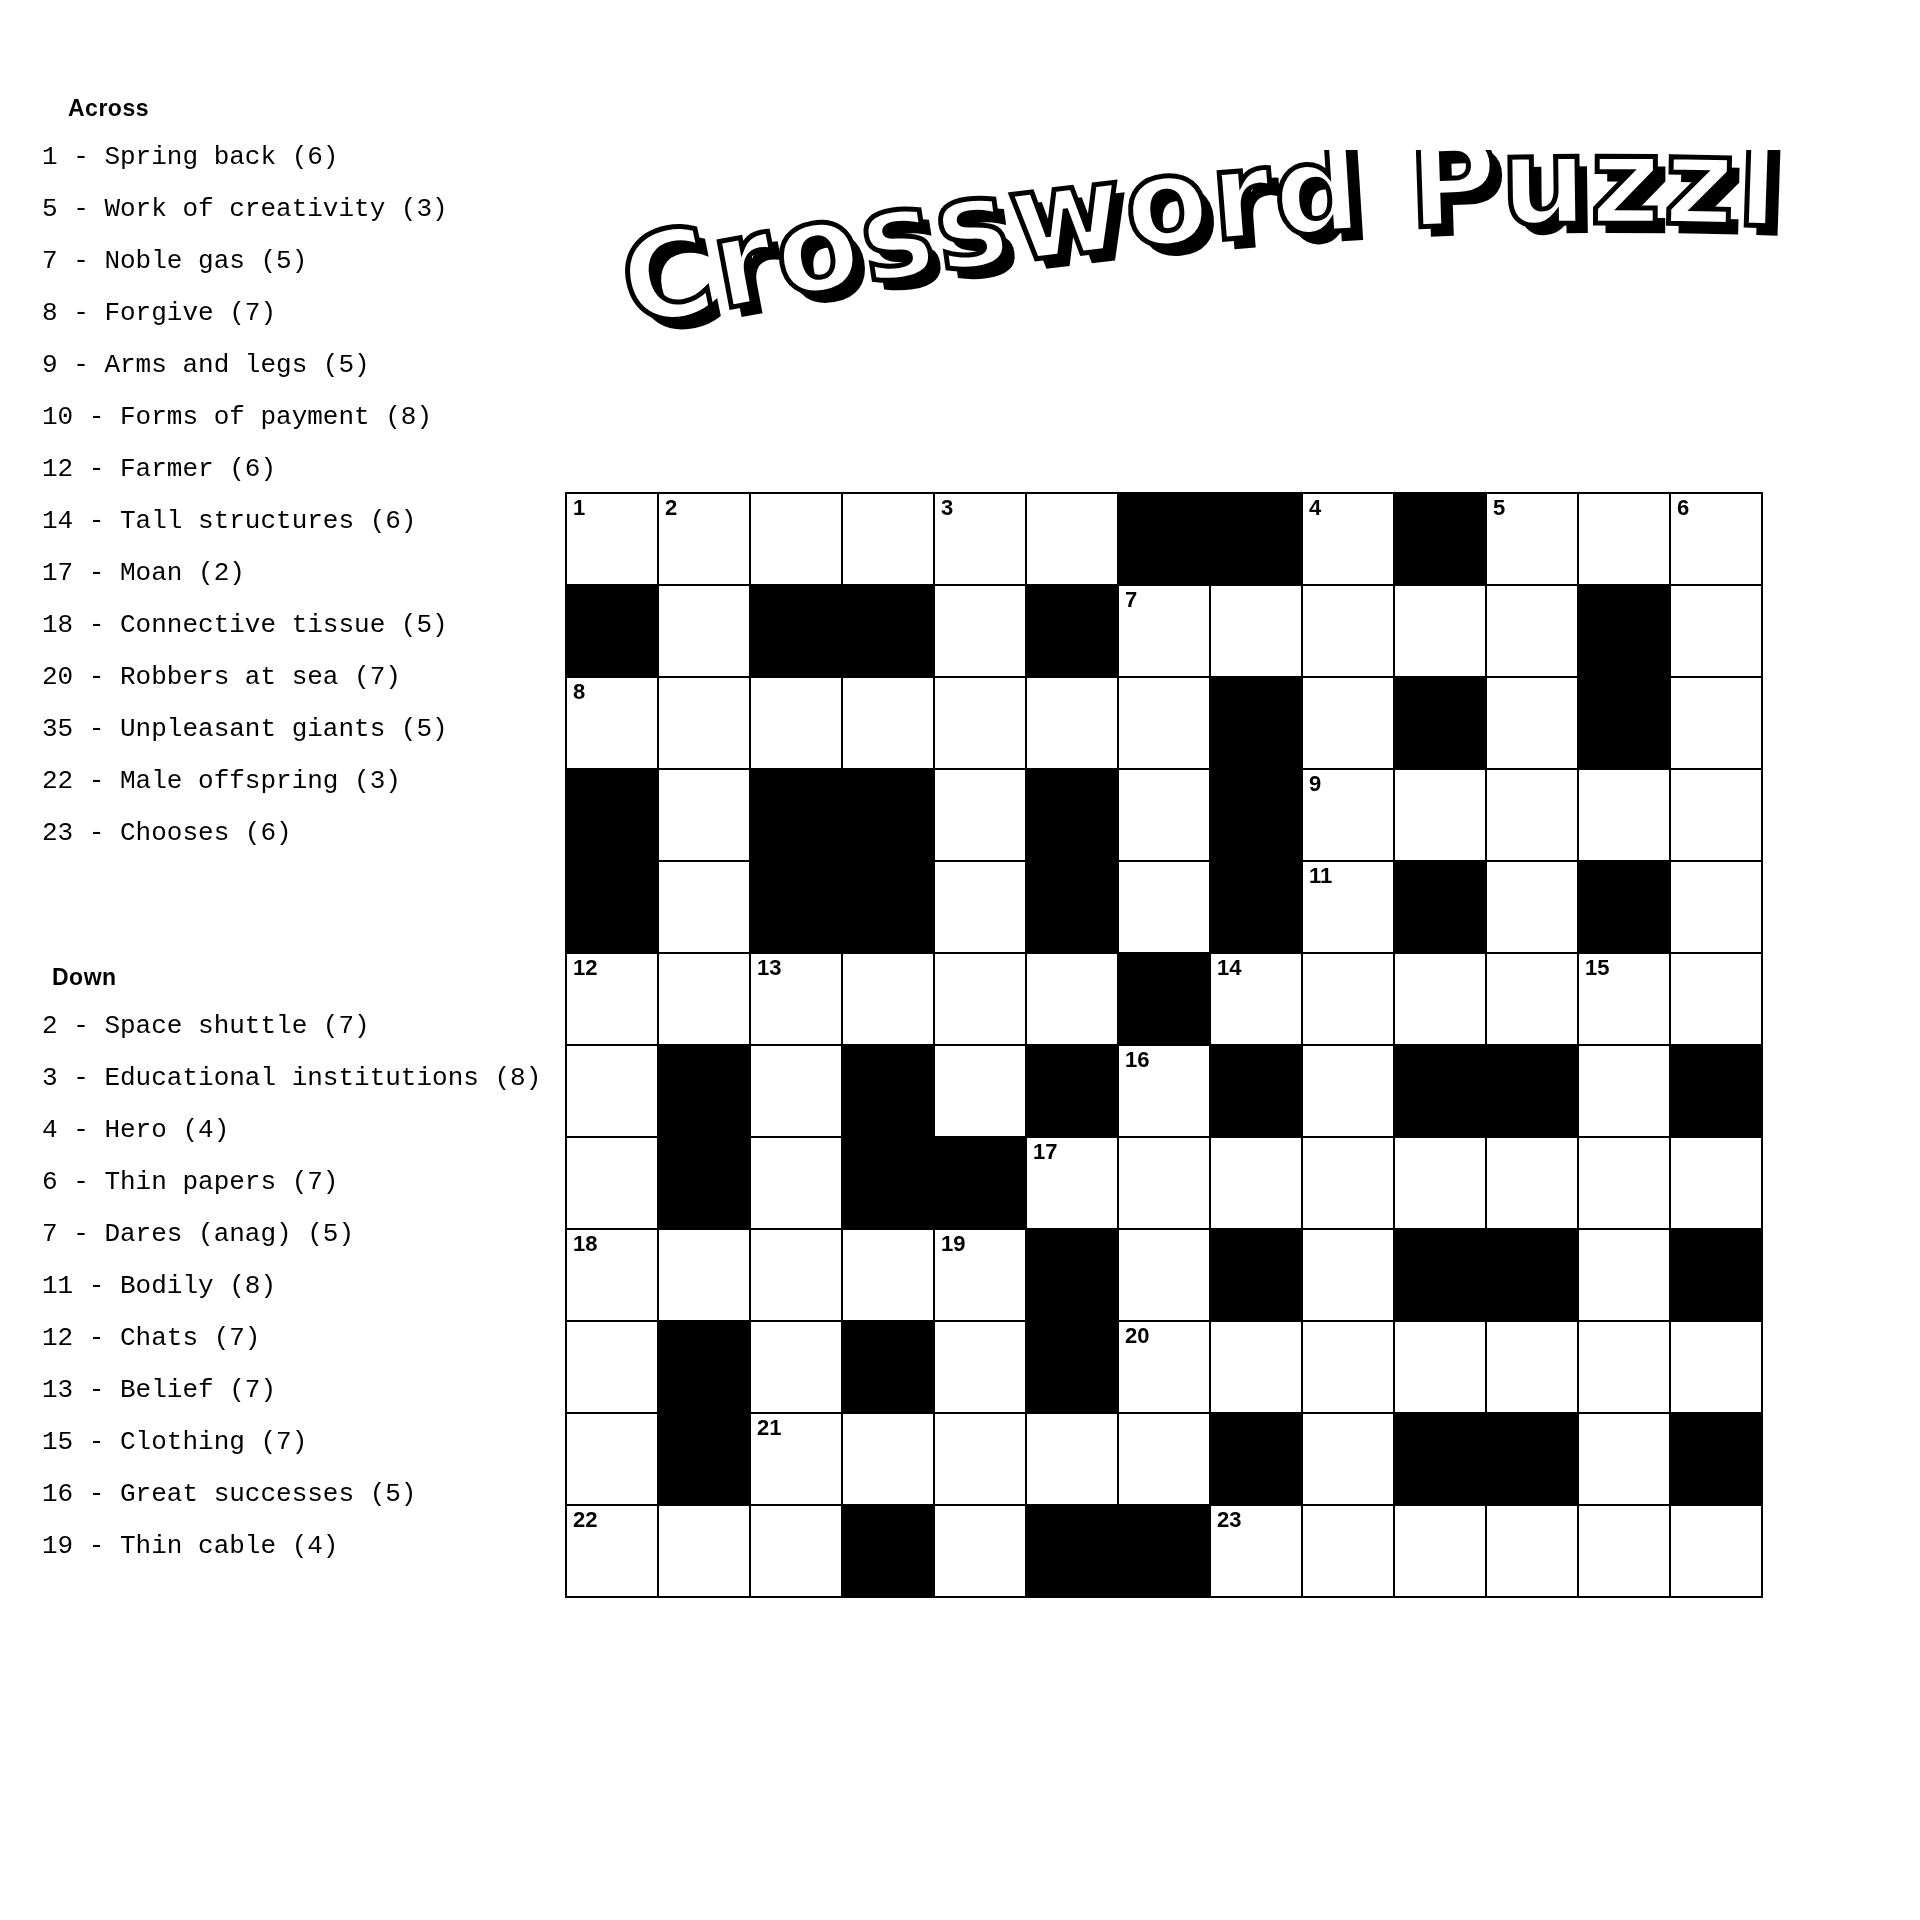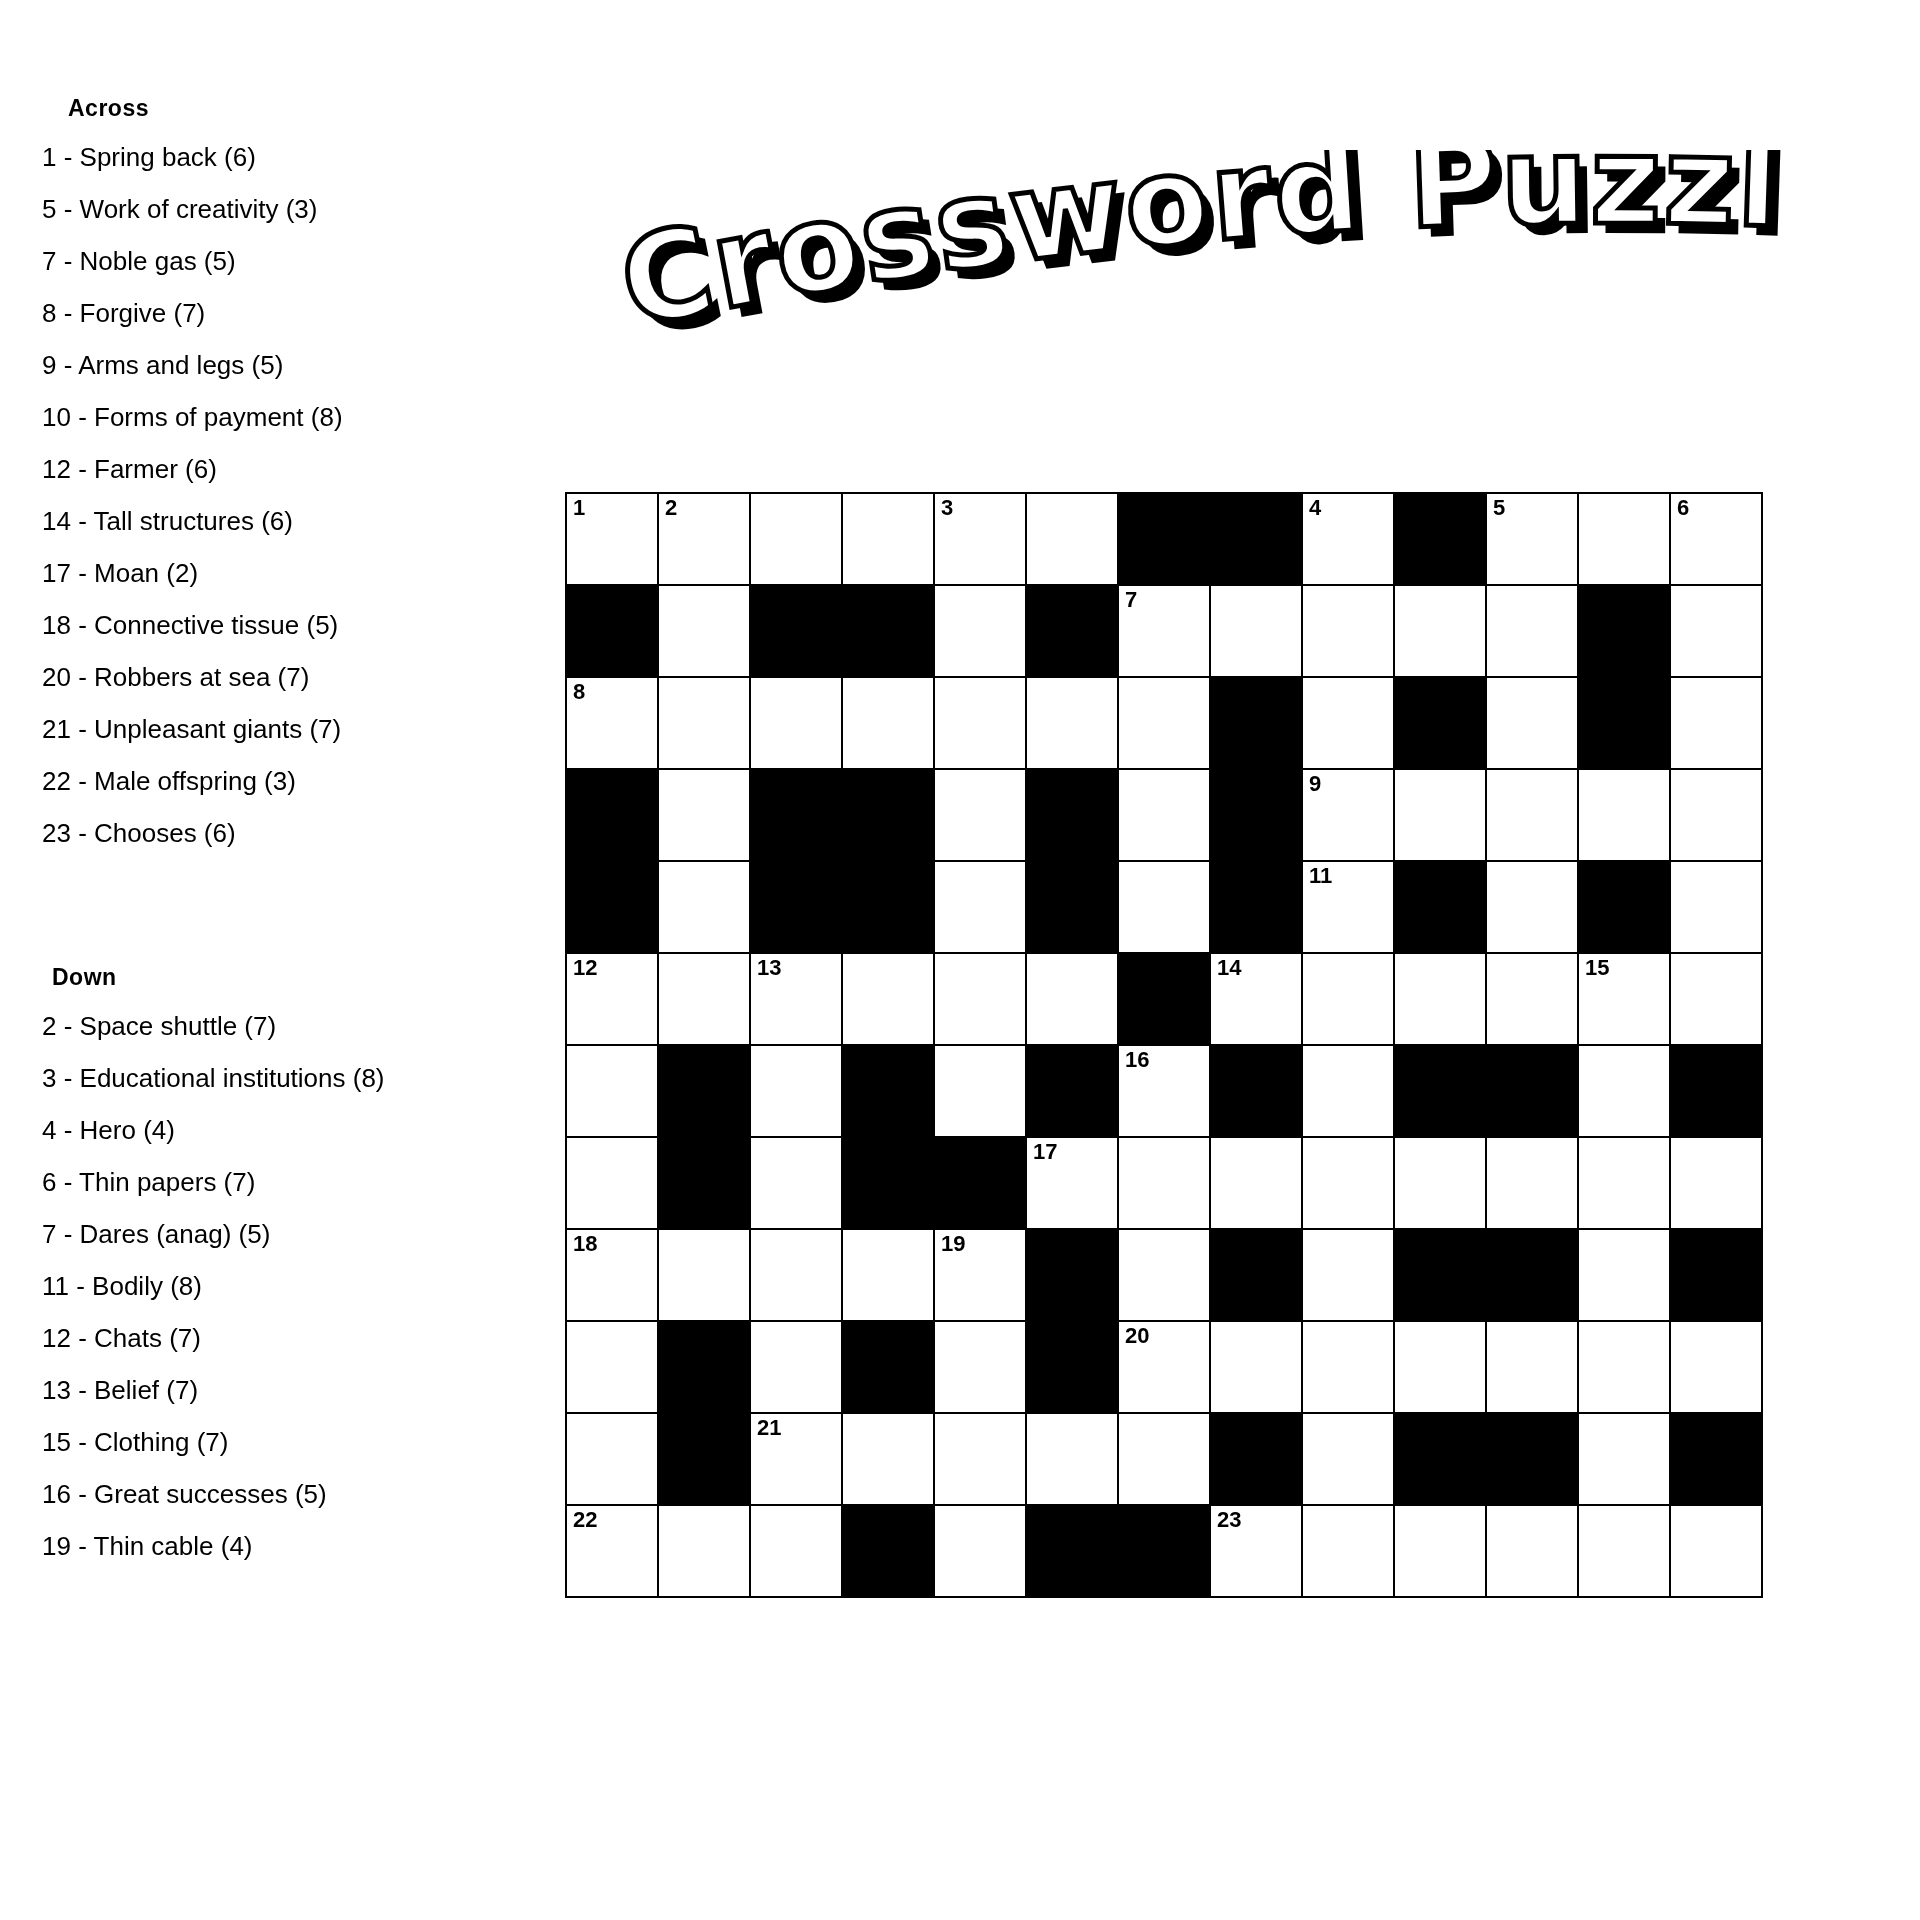--- a/index.html
+++ b/index.html
@@ -35,20 +35,21 @@
   .clue-list {
     list-style: none;
     margin: 0;
     padding: 0;
   }
   .clue-item {
     font-size: 26px;
     line-height: 1.0;
     padding: 0 0 26px 0;
     white-space: nowrap;
+    font-family: Liberation Mono, monospace;
   }
   #down-block {
     margin-top: 92px;
   }
 
   
   #puzzle-title {
     position: absolute;
     left: 600px;
     top: 150px;
@@ -123,21 +124,21 @@
         <li class="clue-item">5 - Work of creativity (3)</li>
         <li class="clue-item">7 - Noble gas (5)</li>
         <li class="clue-item">8 - Forgive (7)</li>
         <li class="clue-item">9 - Arms and legs (5)</li>
         <li class="clue-item">10 - Forms of payment (8)</li>
         <li class="clue-item">12 - Farmer (6)</li>
         <li class="clue-item">14 - Tall structures (6)</li>
         <li class="clue-item">17 - Moan (2)</li>
         <li class="clue-item">18 - Connective tissue (5)</li>
         <li class="clue-item">20 - Robbers at sea (7)</li>
-        <li class="clue-item">21 - Unpleasant giants (7)</li>
+        <li class="clue-item">35 - Unpleasant giants (5)</li>
         <li class="clue-item">22 - Male offspring (3)</li>
         <li class="clue-item">23 - Chooses (6)</li>
       </ul>
   </div>
 
   <div id="down-block">
     <h2 class="clue-heading down-heading">Down</h2>
     <ul class="clue-list" id="down-list">
         <li class="clue-item">2 - Space shuttle (7)</li>
         <li class="clue-item">3 - Educational institutions (8)</li>

